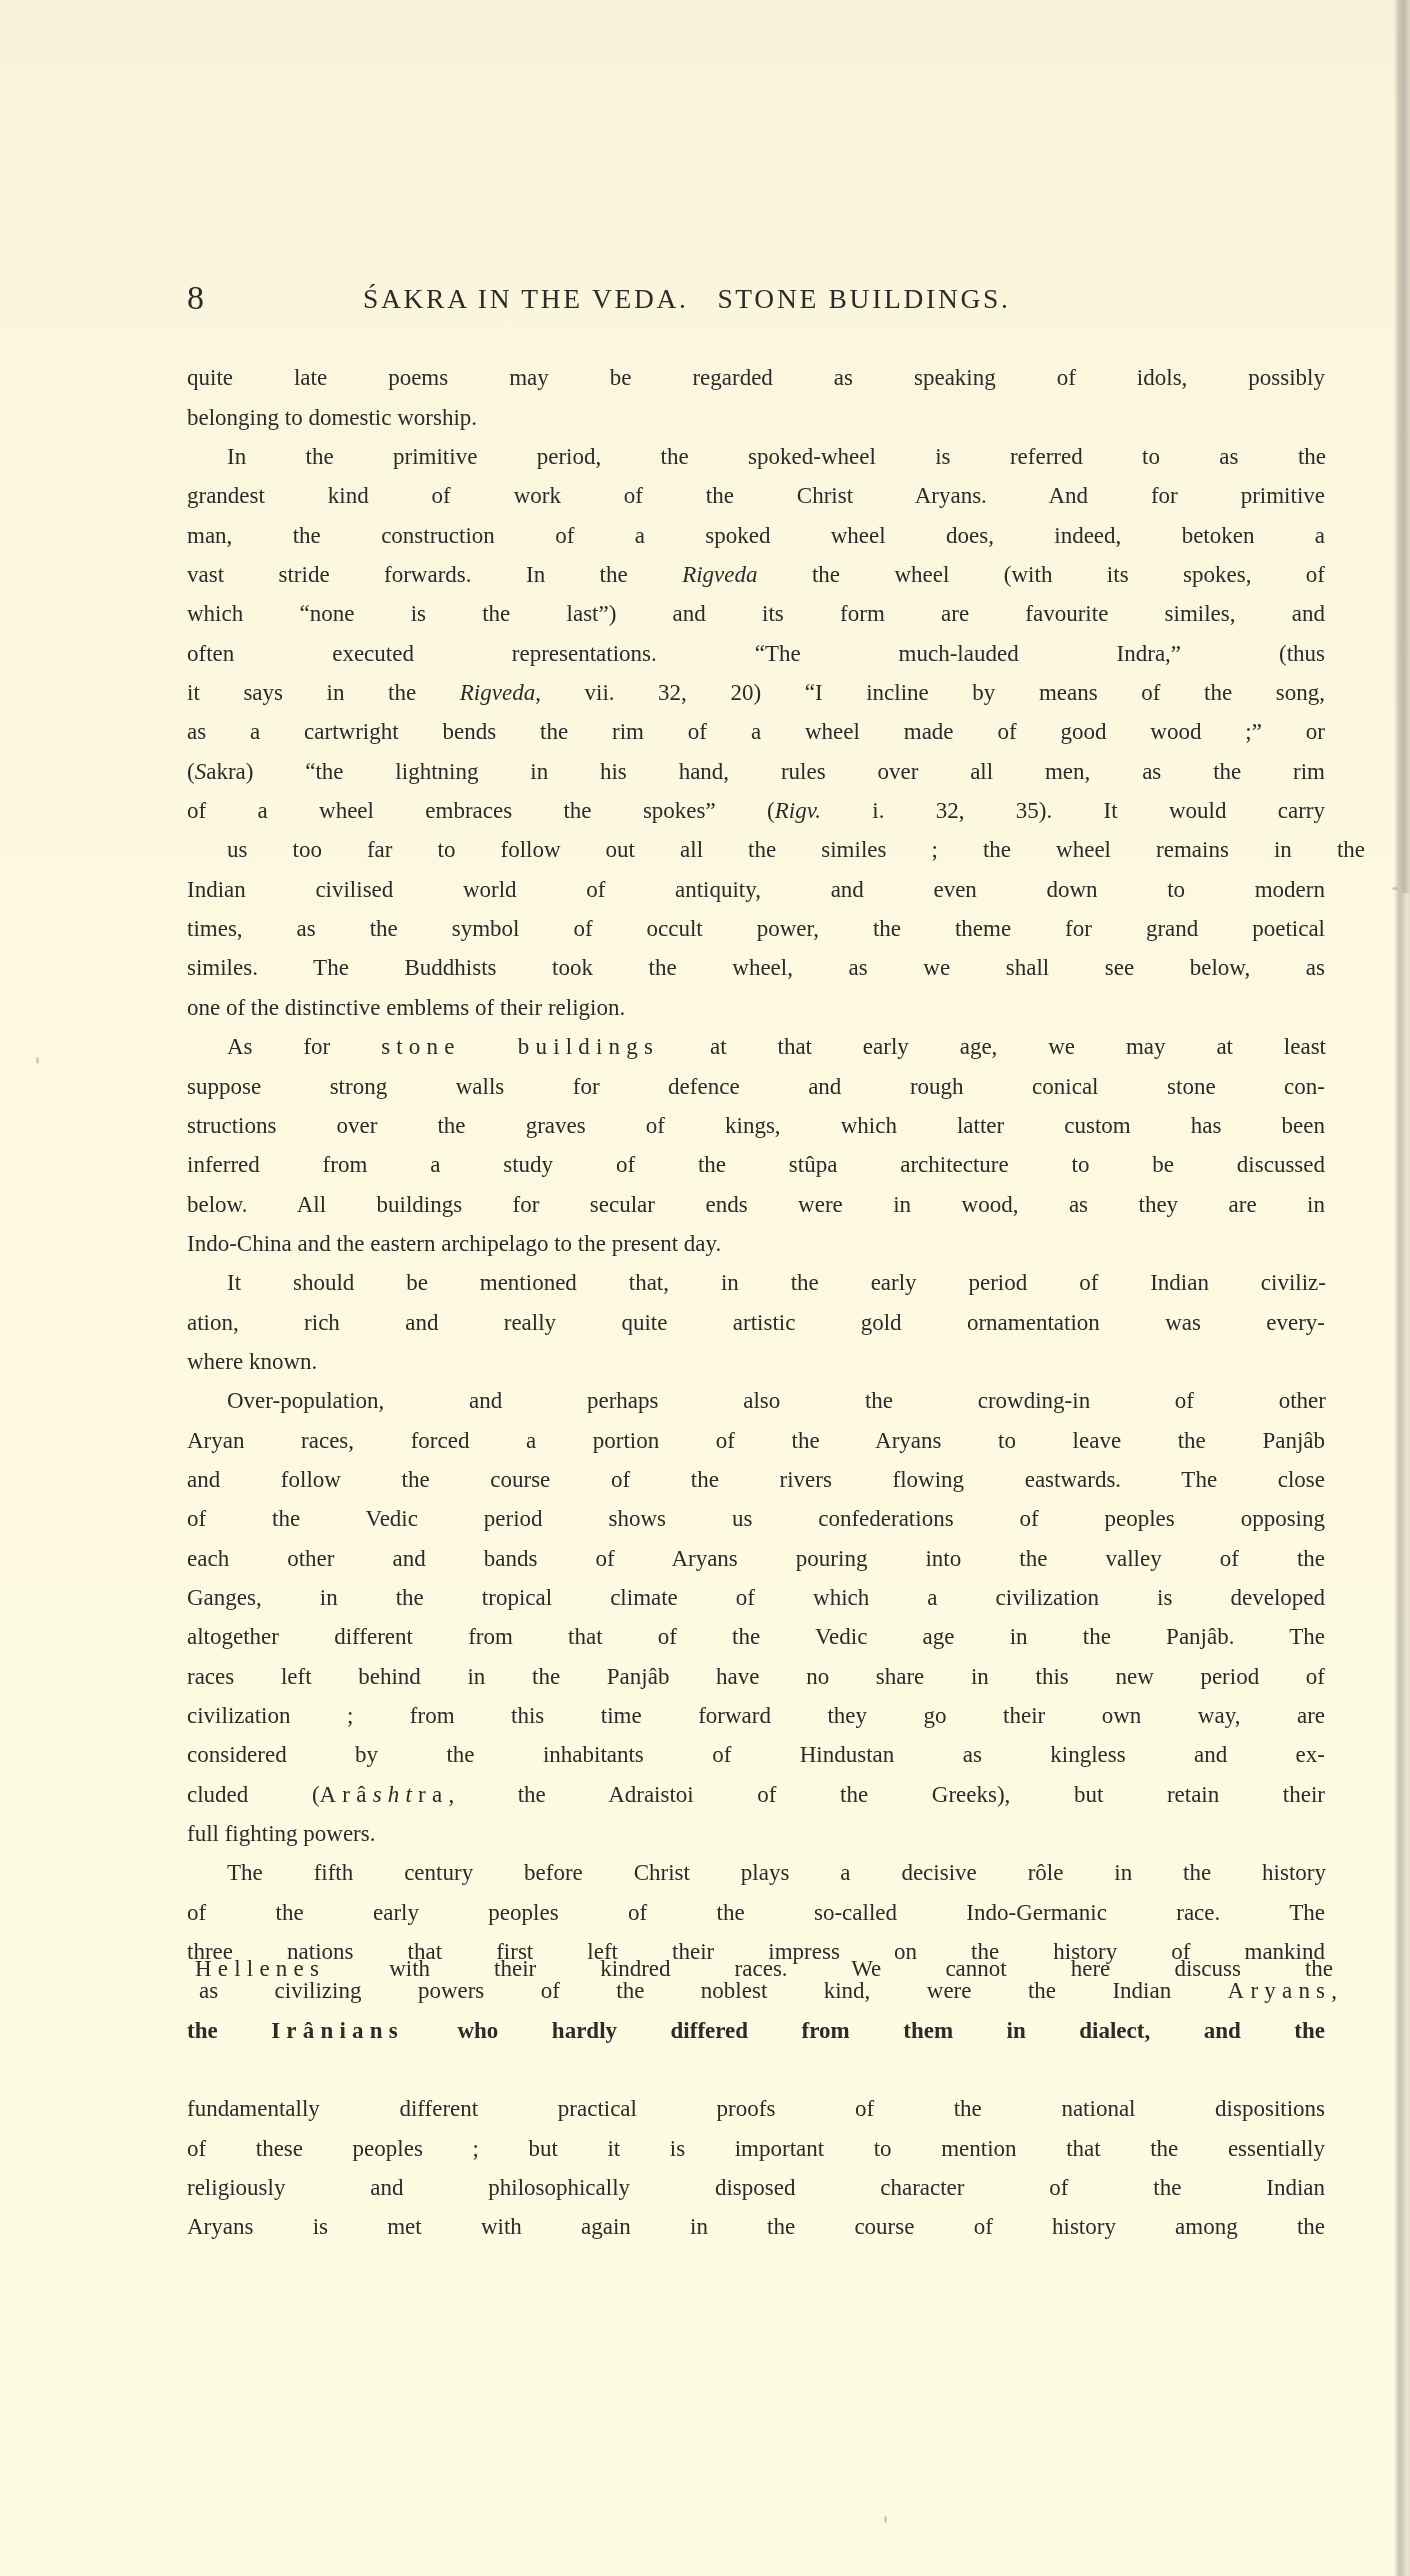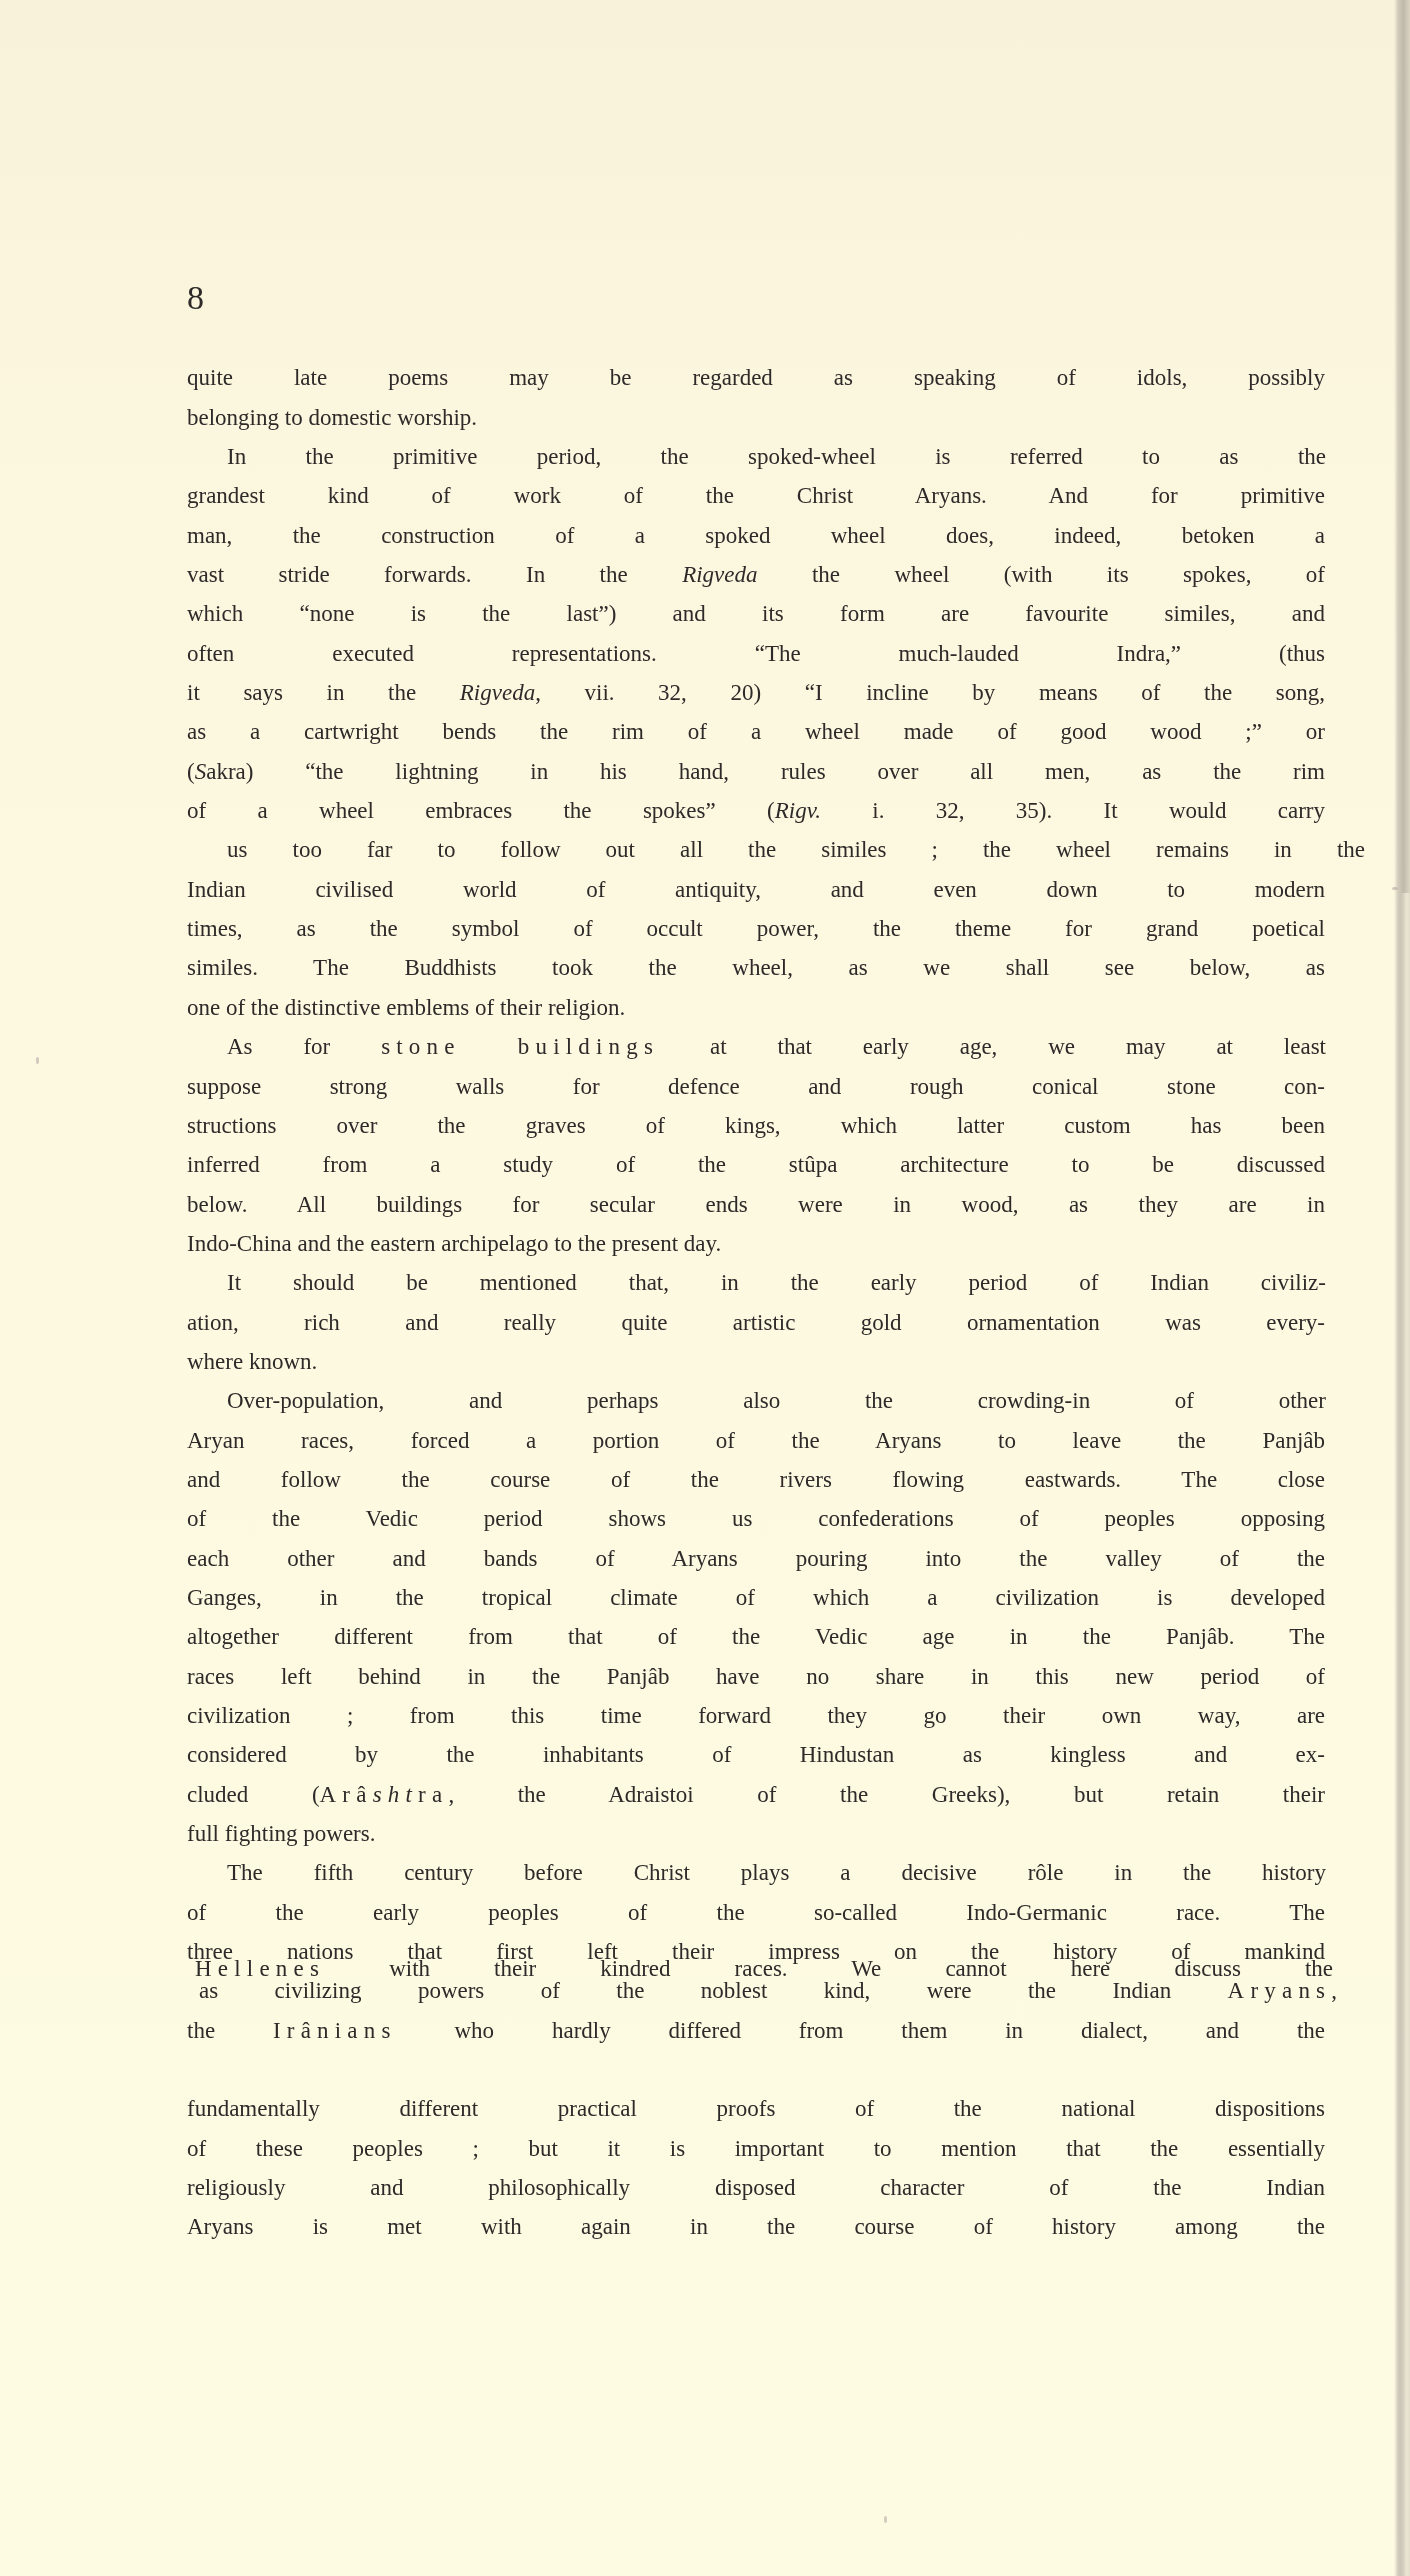--- a/index.html
+++ b/index.html
@@ -41,20 +41,21 @@
   .speck { position: absolute; background: #a99; border-radius: 50%; opacity: 0.5; }
 </style>
 </head>
 <body>
 
 <div class="page-edge"></div>
 <div class="page-edge-lower"></div>
 
 <div class="header">
   <span class="folio">8</span>
+  <span class="running-head" style="white-space:pre;">ŚAKRA IN THE VEDA.   STONE BUILDINGS.</span>
 </div>
 
 <div class="body-text" id="body-text">
     <div class="line" style="top: 358px;"><span>quite late poems may be regarded as speaking of idols, possibly</span></div>
     <div class="line last" style="top: 398px;"><span>belonging to domestic worship.</span></div>
     <div class="line indent" style="top: 437px;"><span>In the primitive period, the spoked-wheel is referred to as the</span></div>
     <div class="line" style="top: 476px;"><span>grandest kind of work of the Christ Aryans.  And for primitive</span></div>
     <div class="line" style="top: 516px;"><span>man, the construction of a spoked wheel does, indeed, betoken a</span></div>
     <div class="line" style="top: 555px;"><span>vast stride forwards.  In the </span><i>Rigveda</i><span> the wheel (with its spokes, of</span></div>
     <div class="line" style="top: 594px;"><span>which “none is the last”) and its form are favourite similes, and</span></div>
@@ -86,21 +87,21 @@
     <div class="line" style="top: 1617px;"><span>altogether different from that of the Vedic age in the Panjâb.  The</span></div>
     <div class="line" style="top: 1657px;"><span>races left behind in the Panjâb have no share in this new period of</span></div>
     <div class="line" style="top: 1696px;"><span>civilization ; from this time forward they go their own way, are</span></div>
     <div class="line" style="top: 1735px;"><span>considered by the inhabitants of Hindustan as kingless and ex-</span></div>
     <div class="line" style="top: 1775px;"><span>cluded (</span><span class="spaced">Arâ</span><i class="spaced">sht</i><span class="spaced">ra</span><span>, the Adraistoi of the Greeks), but retain their</span></div>
     <div class="line last" style="top: 1814px;"><span>full fighting powers.</span></div>
     <div class="line indent" style="top: 1853px;"><span>The fifth century before Christ plays a decisive rôle in the history</span></div>
     <div class="line" style="top: 1893px;"><span>of the early peoples of the so-called Indo-Germanic race.  The</span></div>
     <div class="line" style="top: 1932px;"><span>three nations that first left their impress on the history of mankind</span></div>
     <div class="line" style="top: 1971px; margin-left: 12px;"><span>as civilizing powers of the noblest kind, were the Indian </span><span class="spaced">Aryans</span><span>,</span></div>
-    <div class="line" style="top: 2011px;"><span>the </span><span class="spaced">Irânians</span><span> who hardly differed from them in dialect, and the</span></div>
+    <div class="line" style="top: 2011px; font-weight: bold;"><span>the </span><span class="spaced">Irânians</span><span> who hardly differed from them in dialect, and the</span></div>
     <div class="line" style="top: 1949px; margin-left: 8px;"><span class="spaced">Hellenes</span><span> with their kindred races.  We cannot here discuss the</span></div>
     <div class="line" style="top: 2089px;"><span>fundamentally different practical proofs of the national dispositions</span></div>
     <div class="line" style="top: 2129px;"><span>of these peoples ; but it is important to mention that the essentially</span></div>
     <div class="line" style="top: 2168px;"><span>religiously and philosophically disposed character of the Indian</span></div>
     <div class="line" style="top: 2207px;"><span>Aryans is met with again in the course of history among the</span></div>
   </div>
 
 <span class="speck" style="left:36px;top:1057px;width:2.7px;height:6.9px;"></span>
 <span class="speck" style="left:884px;top:2516px;width:2.7px;height:6.9px;"></span>
 <span class="speck" style="left:1392px;top:887px;width:5.5px;height:3.4px;"></span>

